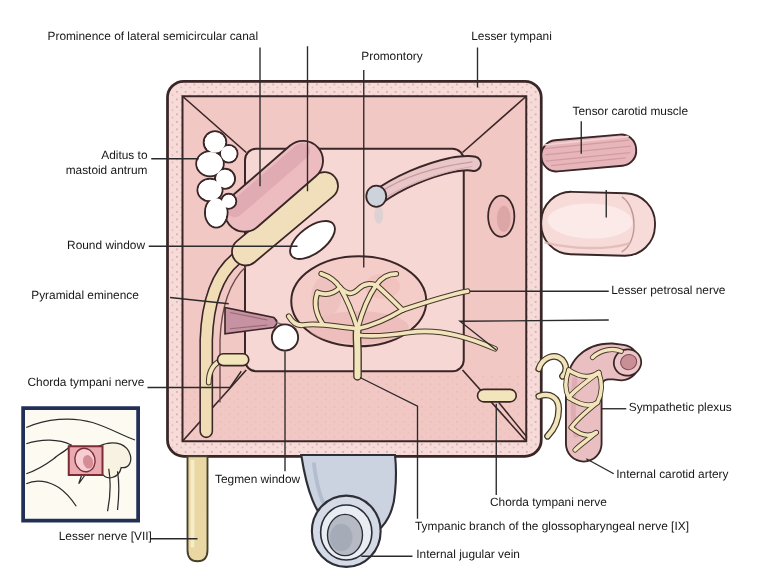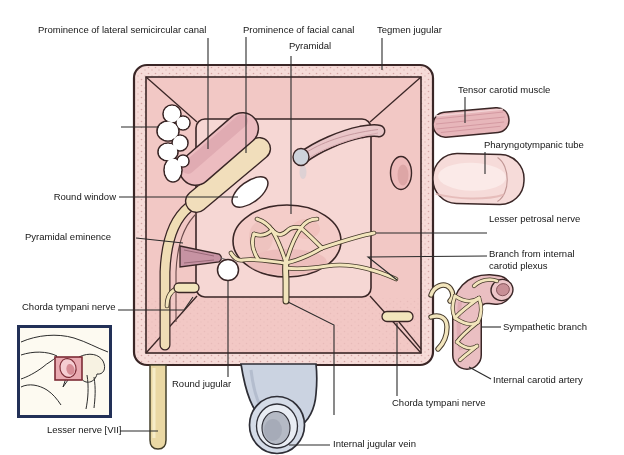--- a/index.html
+++ b/index.html
@@ -289,30 +289,29 @@
       <path d="M288,302 L334,325 L334,415"></path>
       <path d="M289,445 L330,445"></path>
       <path d="M376,233 L487,233"></path>
       <path d="M487,256 L368,257 L397,280"></path>
       <path d="M481,327 L501,327"></path>
       <path d="M469,367 L491,379"></path>
     </g>
   </svg>
 
   <div class="lbl" style="left:38px;top:24px">Prominence of lateral semicircular canal</div>
-  <div class="lbl" style="left:243px;top:24px">Prominence of facial canal</div>
-  <div class="lbl" style="left:289px;top:40px">Pyramidal</div>
-  <div class="lbl" style="left:377px;top:24px">Tegmen jugular</div>
+  <div class="lbl" style="left:289px;top:40px">Promontory</div>
+  <div class="lbl" style="left:377px;top:24px">Lesser tympani</div>
   <div class="lbl" style="left:458px;top:84px">Tensor carotid muscle</div>
-  <div class="lbl" style="left:484px;top:139px">Pharyngotympanic tube</div>
+  <div class="lbl right multi" style="left:28px;top:119px;width:90px">Aditus to
+mastoid antrum</div>
   <div class="lbl right" style="left:28px;top:191px;width:88px">Round window</div>
   <div class="lbl" style="left:25px;top:231px">Pyramidal eminence</div>
   <div class="lbl" style="left:22px;top:301px">Chorda tympani nerve</div>
   <div class="lbl" style="left:47px;top:424px">Lesser nerve [VII]</div>
-  <div class="lbl" style="left:172px;top:378px">Round jugular</div>
+  <div class="lbl" style="left:172px;top:378px">Tegmen window</div>
   <div class="lbl" style="left:392px;top:397px">Chorda tympani nerve</div>
+  <div class="lbl" style="left:332px;top:416px">Tympanic branch of the glossopharyngeal nerve [IX]</div>
   <div class="lbl" style="left:333px;top:438px">Internal jugular vein</div>
-  <div class="lbl" style="left:489px;top:213px">Lesser petrosal nerve</div>
-  <div class="lbl multi" style="left:489px;top:248px">Branch from internal
-carotid plexus</div>
-  <div class="lbl" style="left:503px;top:321px">Sympathetic branch</div>
+  <div class="lbl" style="left:489px;top:227px">Lesser petrosal nerve</div>
+  <div class="lbl" style="left:503px;top:321px">Sympathetic plexus</div>
   <div class="lbl" style="left:493px;top:374px">Internal carotid artery</div>
 </div>
 
 </body></html>

